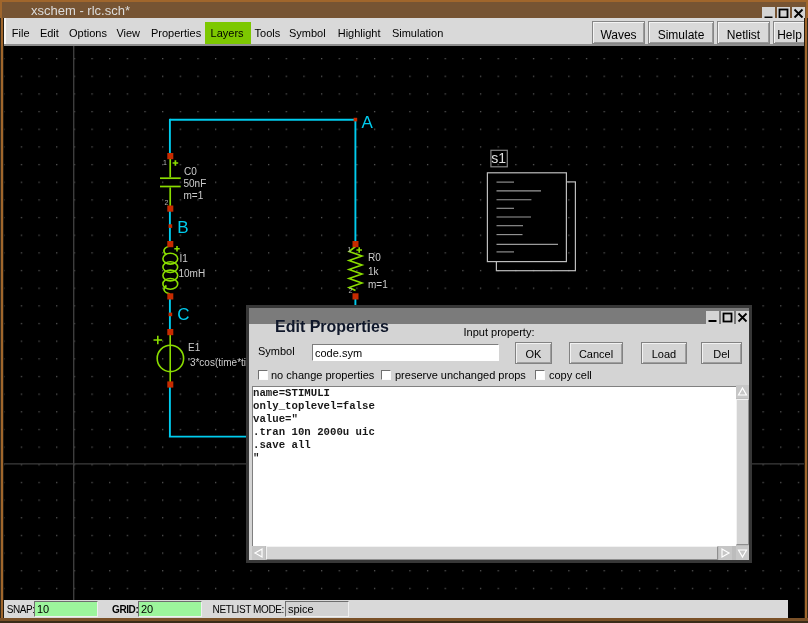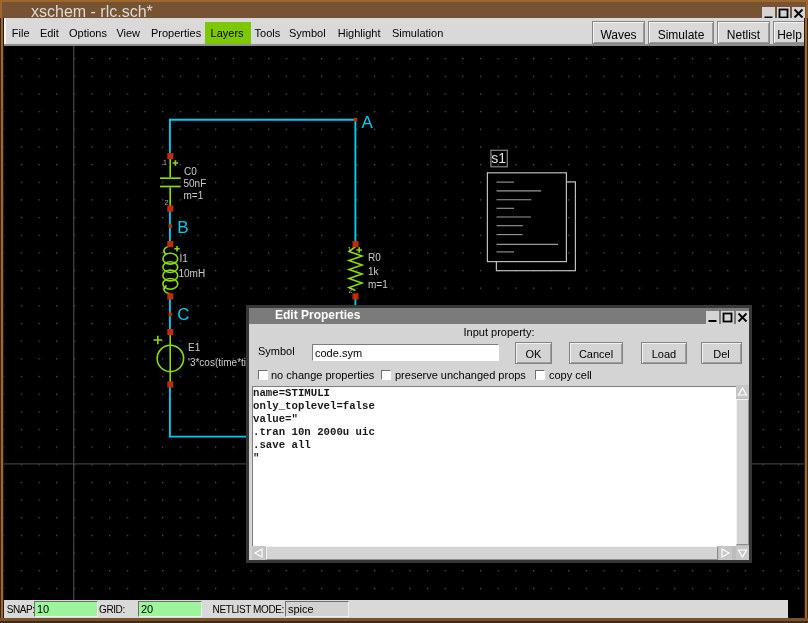--- a/index.html
+++ b/index.html
@@ -1,41 +1,41 @@
 <!DOCTYPE html>
 <html><head>
 <meta charset="utf-8">
 <style>
 * { margin:0; padding:0; box-sizing:border-box; }
 html,body { width:808px; height:623px; overflow:hidden; background:#000; }
 body { font-family:"Liberation Sans", sans-serif; position:relative; }
 #titlebar { position:absolute; left:0; top:0; width:808px; height:18px;
   background:#765433; border-top:2px solid #a0662c; border-left:2px solid #a0662c; border-right:2px solid #a0662c; }
-#titlebar .ttext { position:absolute; left:29px; top:1px; color:#dcdcdc; font-size:16px; }
+#titlebar .ttext { position:absolute; left:29px; top:1px; color:#dcdcdc; font-size:13px; }
 .wbtn { position:absolute; top:5px; width:13px; height:13px; background:#d4d4d4; color:#000;
   font-size:11px; font-weight:bold; text-align:center; line-height:12px; }
 #menubar { position:absolute; left:4px; top:18px; width:800px; height:28px; background:#d9d9d9;
   border-bottom:2px solid #8e8e8e; box-shadow:inset 2px 0 0 #f7f7f7; }
 .mitem { position:absolute; top:9px; font-size:11px; color:#000; }
 .mbtn { position:absolute; top:3px; height:23px; background:#d9d9d9; border:1px solid #868686;
   box-shadow:inset 1px 1px 0 #f4f4f4, inset -1px -1px 0 #9a9a9a;
   font-size:12px; text-align:center; padding-top:6px; }
 #lborder { position:absolute; left:0; top:18px; width:4px; height:602px; background:#a0662c; border-left:1px solid #32281a; border-right:1px solid #241c10;}
 #rborder { position:absolute; left:804px; top:18px; width:4px; height:602px; background:#a0662c; border-left:1px solid #241c10; border-right:1px solid #32281a;}
 #bborder { position:absolute; left:0; top:618px; width:808px; height:5px; background:#7a5128; border-bottom:2px solid #3a2c18; }
 #canvas { position:absolute; left:4px; top:46px; width:800px; height:554px; background:#000; }
 #statusbar { position:absolute; left:4px; top:600px; width:784px; height:18px; background:#d9d9d9; font-size:10px; }
 .slabel { position:absolute; top:4px; color:#000; font-size:10px; letter-spacing:-0.4px; }
 .sentry { position:absolute; top:1px; height:16px; font-size:11px; color:#000;
   border-top:1px solid #6e6e6e; border-left:1px solid #6e6e6e; border-bottom:1px solid #efefef; border-right:1px solid #efefef;
   padding:1px 0 0 2px; }
 #dialog { position:absolute; left:246px; top:305px; width:506px; height:258px;
   background:#d4d4d4; border:3px solid #373737; font-size:11px; }
 #dtitle { position:absolute; left:0; top:0; width:500px; height:16px; background:#7b7b7b; }
-#dtitle .dtext { position:absolute; left:26px; top:0; font-weight:bold; font-size:12px; color:#ffffff; }
+#dtitle .dtext { position:absolute; left:26px; top:10px; font-weight:bold; font-size:16px; color:#0f172a; }
 .dwbtn { position:absolute; top:3px; width:13px; height:13px; background:#d4d4d4; color:#000;
   font-size:11px; font-weight:bold; text-align:center; line-height:12px; }
 .dbtn { position:absolute; top:34px; height:22px; background:#d4d4d4; text-align:center; padding-top:5px;
   border:1px solid #828282; box-shadow:inset 1px 1px 0 #f2f2f2, inset -1px -1px 0 #9e9e9e; }
 .cbox { position:absolute; top:62px; width:10px; height:10px; background:#fff;
   border-top:1px solid #707070; border-left:1px solid #707070; border-bottom:1px solid #fcfcfc; border-right:1px solid #fcfcfc; }
 #dtext { position:absolute; left:3px; top:78px; width:484px; height:160px; background:#fff;
   border-top:1px solid #808080; border-left:1px solid #808080;
   font-family:"Liberation Mono", monospace; font-weight:bold; font-size:10.7px; line-height:13.05px;
   color:#181818; padding:0; white-space:pre; }
@@ -245,17 +245,17 @@
     <div class="sbarrow" style="left:467px; top:0; width:13px; height:14px;">
       <svg width="13" height="14">
           <path d="M10,7 L3,3 L3,11 Z" fill="#c6c6c6" stroke="#fff" stroke-width="1.2"></path>
         </svg>
     </div>
   </div>
 </div>
 <div id="statusbar">
   <span class="slabel" style="left:2.7px;">SNAP:</span>
   <span class="sentry" style="left:30px; width:63.8px; background:#9cf59c;">10</span>
-  <span class="slabel" style="left:95px;">GRID:</span>
+  <span class="slabel" style="left:108px;font-weight:bold;">GRID:</span>
   <span class="sentry" style="left:134px; width:64px; background:#9cf59c;">20</span>
   <span class="slabel" style="left:208.6px;">NETLIST MODE:</span>
   <span class="sentry" style="left:281px; width:64px; background:#d2d2d2;">spice</span>
 </div>
 
 </body></html>

